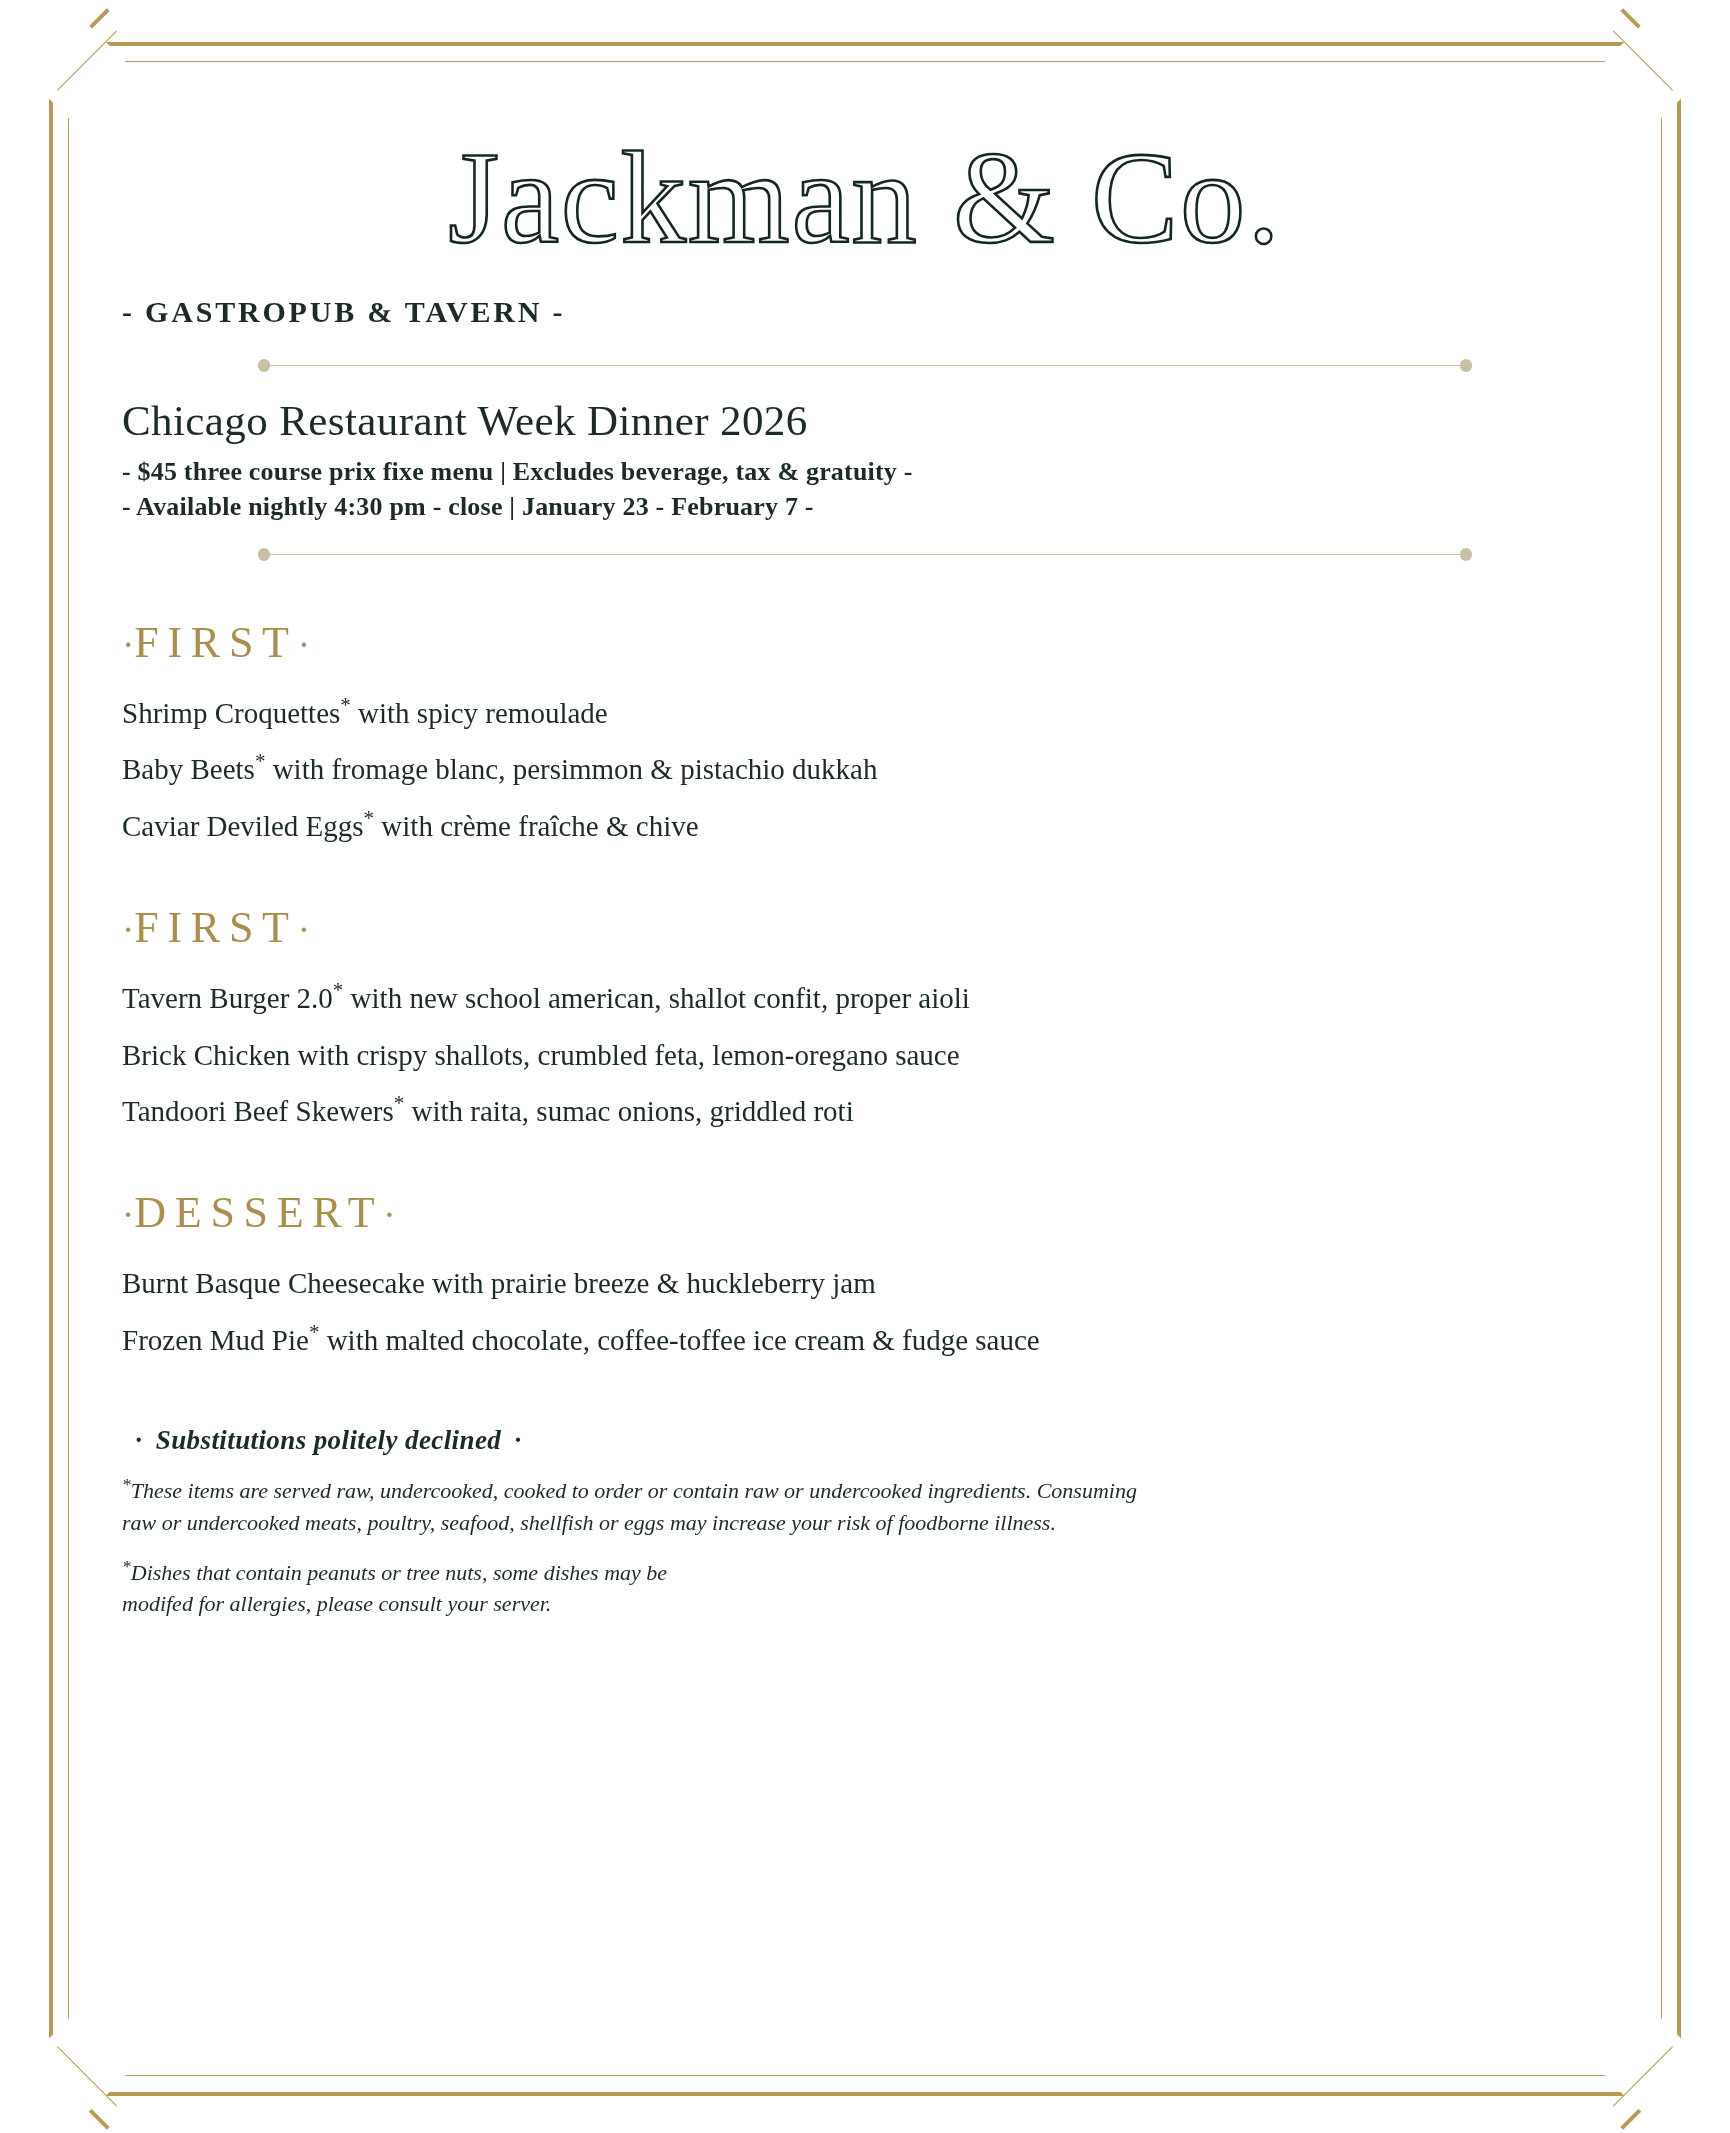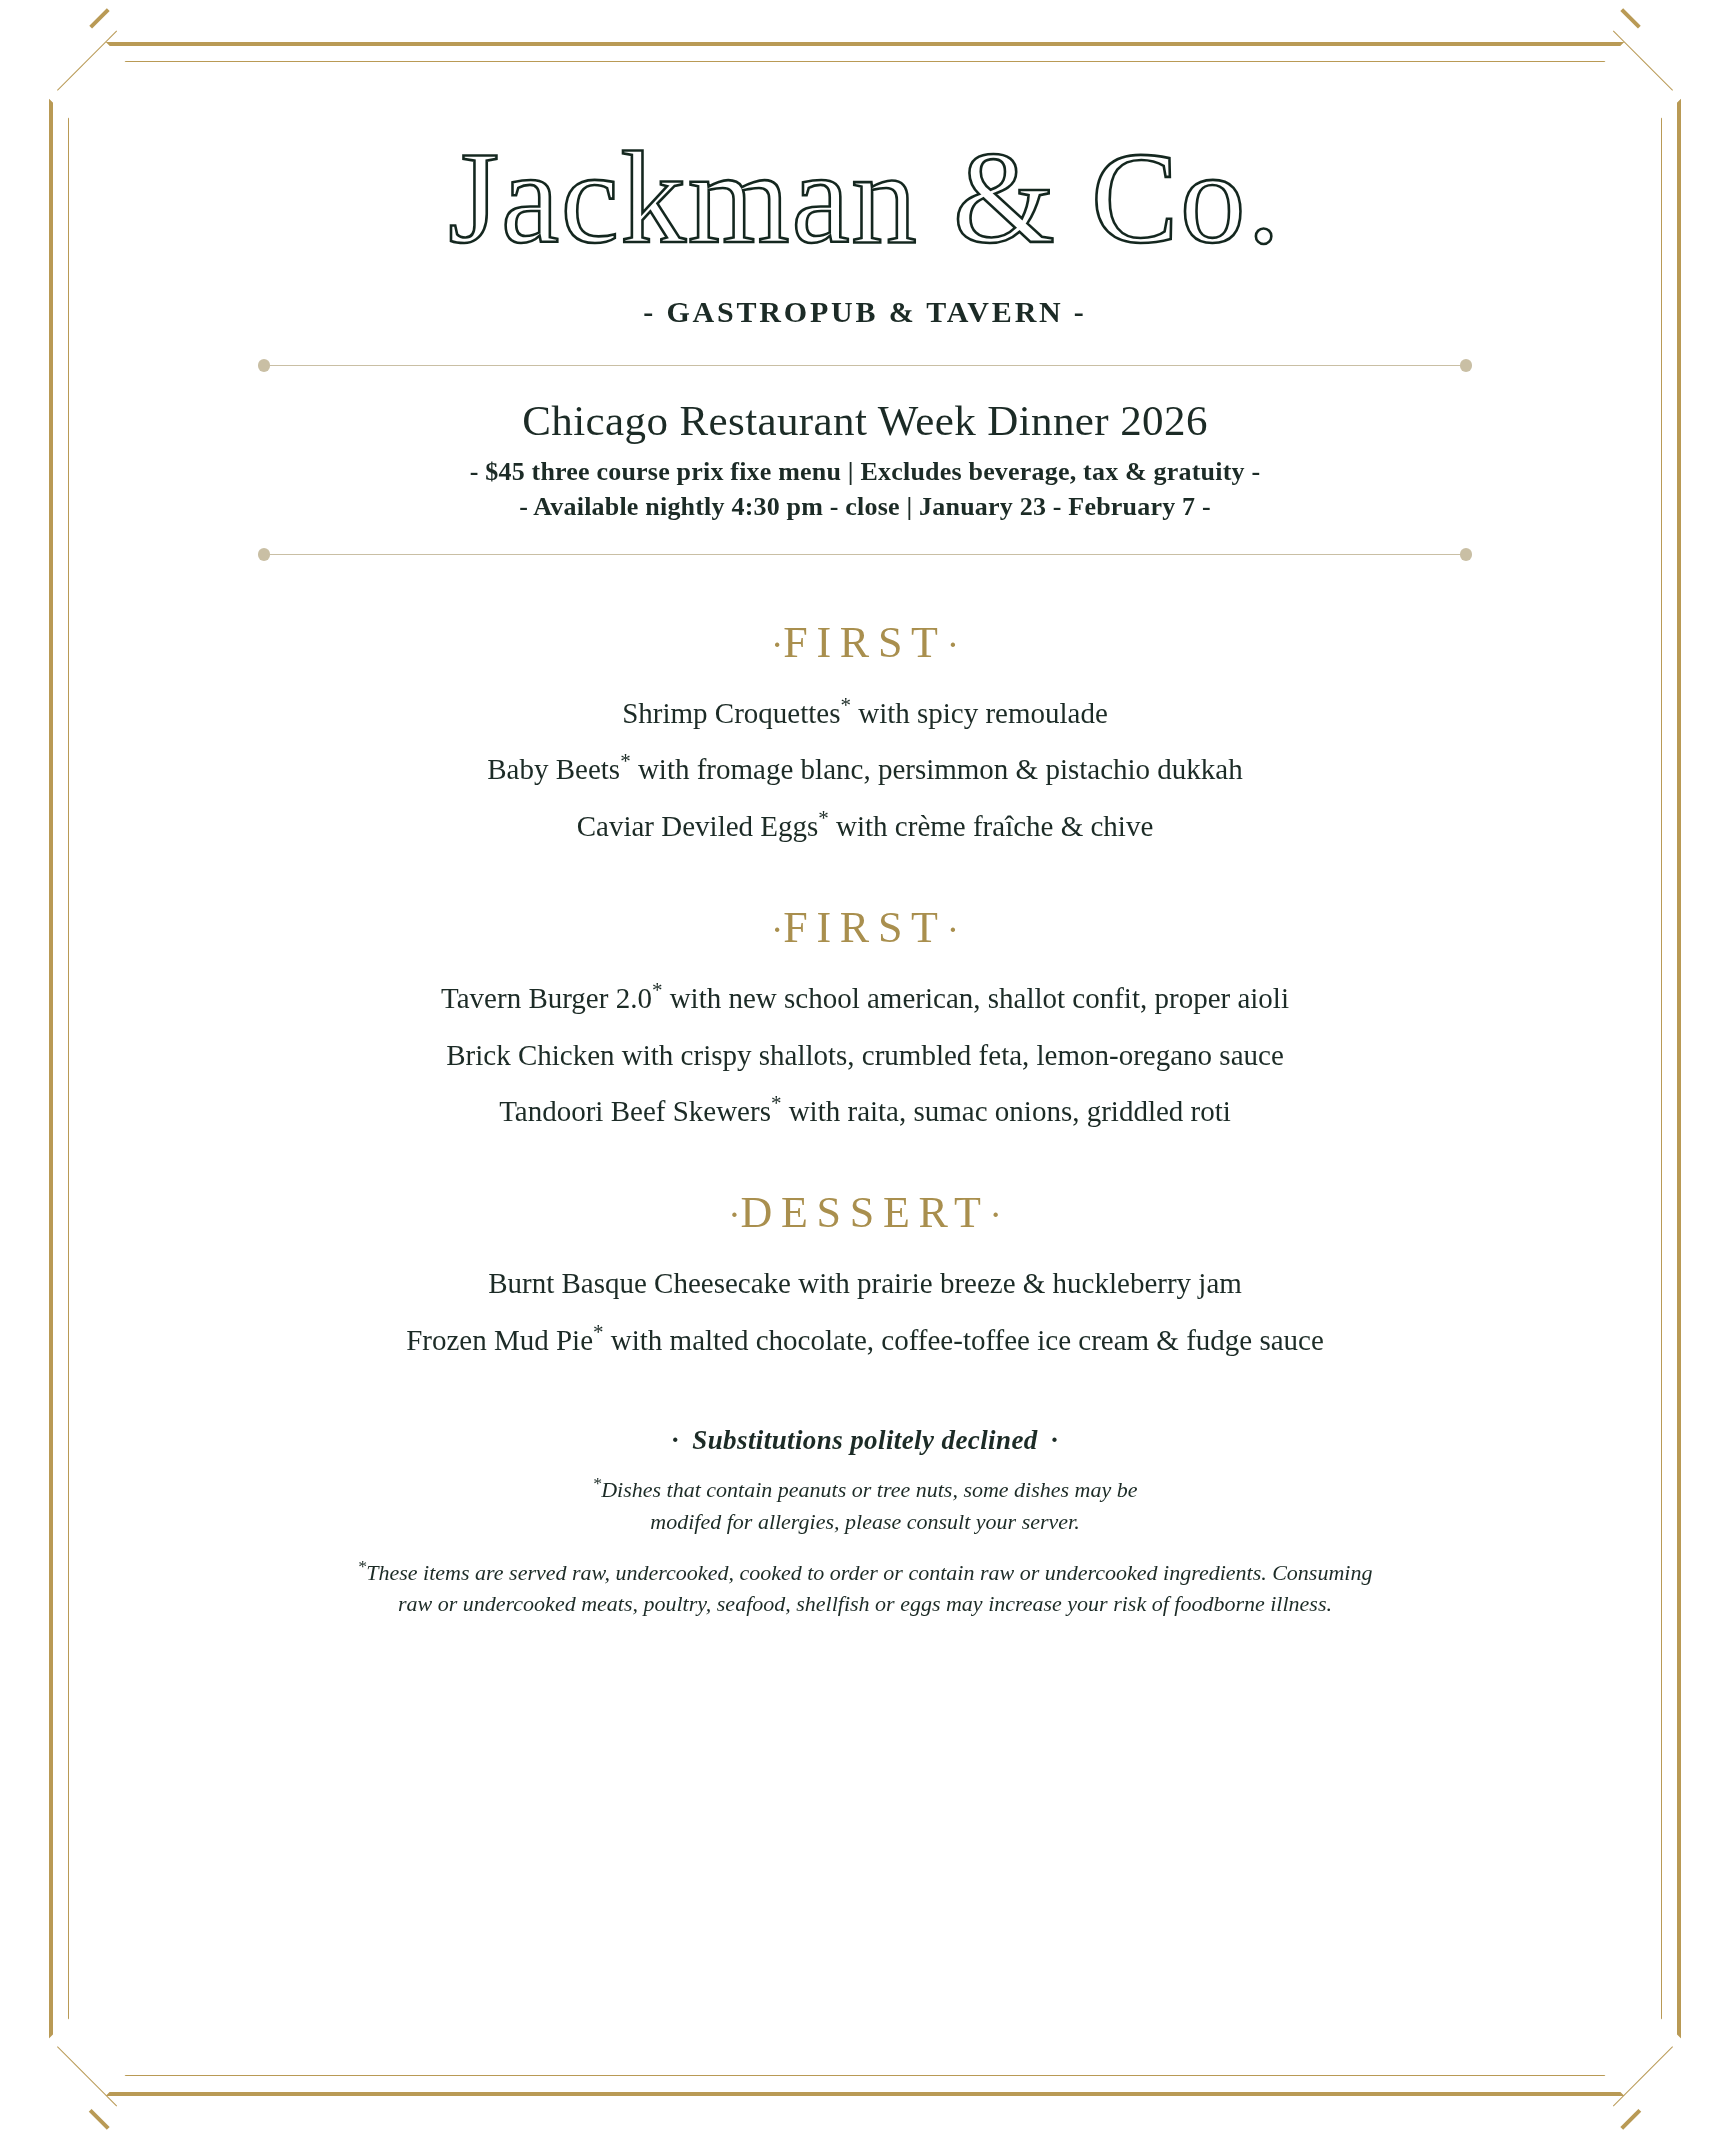--- a/index.html
+++ b/index.html
@@ -70,21 +70,20 @@
   .diag2.tr { right: -12.2px; top: 28px; transform: rotate(45deg);  transform-origin: right top; }
   .diag2.bl { left: -12.2px; bottom: 28px;  transform: rotate(45deg);  transform-origin: left bottom; }
   .diag2.br { right: -12.2px; bottom: 28px; transform: rotate(-45deg); transform-origin: right bottom; }
 
   
   .content {
     position: absolute;
     left: 122px;
     right: 122px;
     top: 105px;
-    text-align: center;
   }
 
   .logo-wrap {
     margin-top: 15.7px;
     display: flex;
     justify-content: center;
   }
   .logo-svg { display: block; }
 
   .logo-sub {
@@ -263,24 +262,24 @@
     </div>
     <div class="dish">
       <span class="name">Frozen Mud Pie</span><sup>*</sup><span> with malted chocolate, coffee-toffee ice cream &amp; fudge sauce</span>
     </div>
   </div>
 
   <div class="notes">
     <div class="subs">
       <span class="dotsep">·</span><span>Substitutions politely declined</span><span class="dotsep">·</span>
     </div>
+    <div class="note-small wide">
+      <sup>*</sup><span>These items are served raw, undercooked, cooked to order or contain raw or undercooked ingredients. Consuming</span><br>
+      <span>raw or undercooked meats, poultry, seafood, shellfish or eggs may increase your risk of foodborne illness.</span>
+    </div>
     <div class="note-small">
       <sup>*</sup><span>Dishes that contain peanuts or tree nuts, some dishes may be</span><br>
       <span>modifed for allergies, please consult your server.</span>
     </div>
-    <div class="note-small wide">
-      <sup>*</sup><span>These items are served raw, undercooked, cooked to order or contain raw or undercooked ingredients. Consuming</span><br>
-      <span>raw or undercooked meats, poultry, seafood, shellfish or eggs may increase your risk of foodborne illness.</span>
-    </div>
   </div>
 
 </div>
 
 
 </body></html>

